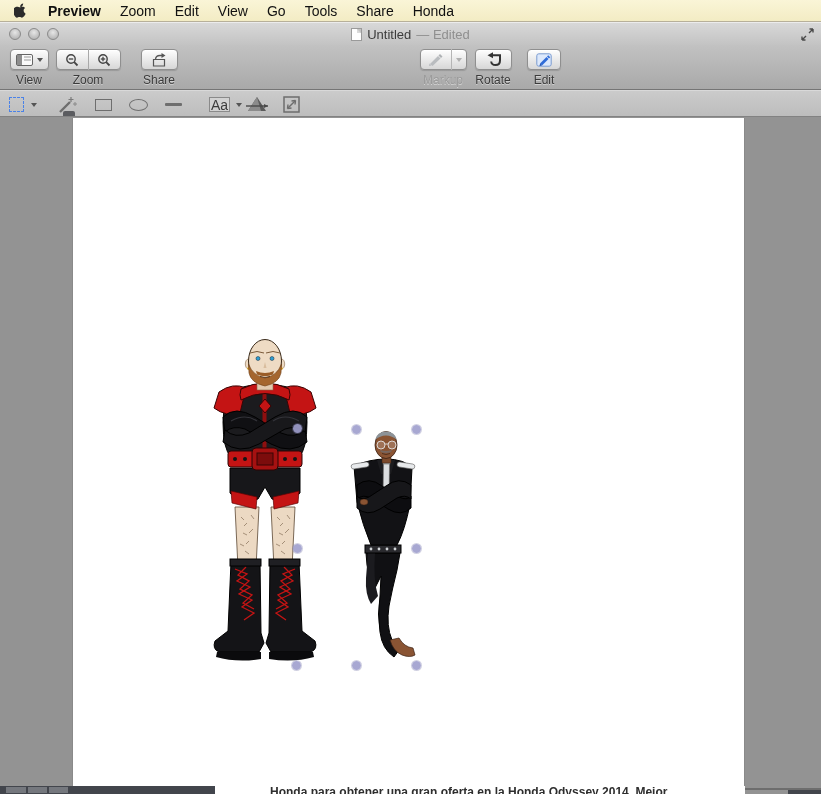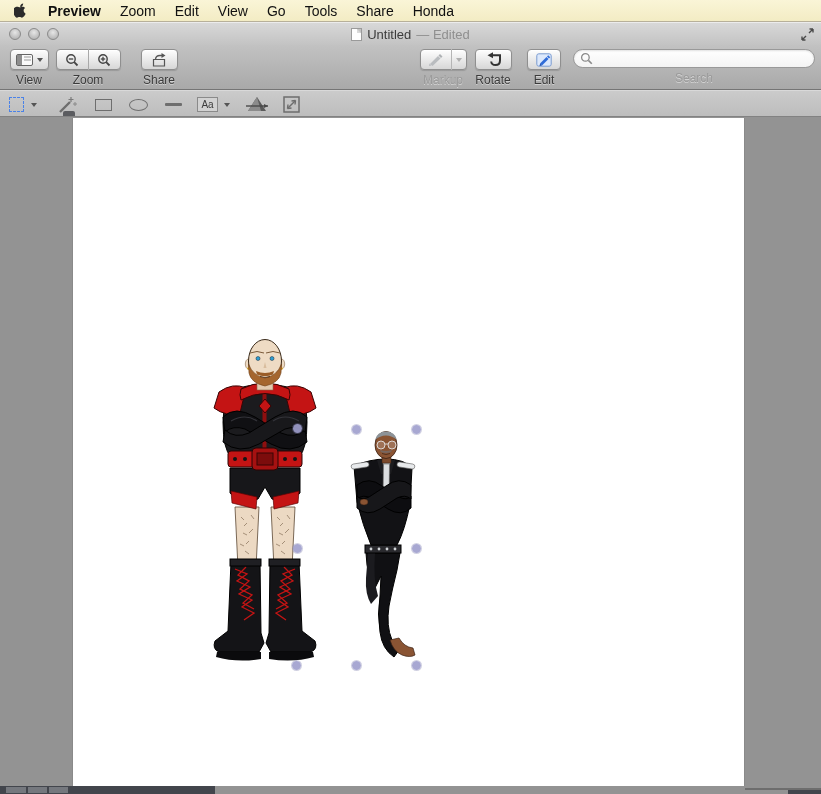--- a/index.html
+++ b/index.html
@@ -192,30 +192,20 @@
         <svg width="16" height="14" viewBox="0 0 16 14">
           <rect x="0.8" y="0.8" width="14.4" height="12.4" rx="2" fill="#dce8fb" stroke="#7a9bd0"></rect>
           <path d="M4 10.5 L10.5 4 L12.5 6 L6 12.5 Z" fill="#2f6bd8"></path>
           <path d="M11 3.5 L12.2 2.3 L14.2 4.3 L13 5.5 Z" fill="#2f6bd8"></path>
           <path d="M3.5 13 L6 12.4 L4.1 10.6 Z" fill="#1e4ea8"></path>
         </svg>
       </div>
       <span class="lbl">Edit</span>
     </div>
 
-    <div class="tbitem" style="left:572px; width:244px;">
-      <div class="searchfield">
-        <svg width="13" height="13" viewBox="0 0 13 13">
-          <circle cx="5.4" cy="5.4" r="3.8" fill="none" stroke="#8a8a8a" stroke-width="1.3"></circle>
-          <line x1="8.4" y1="8.4" x2="11.8" y2="11.8" stroke="#8a8a8a" stroke-width="1.6"></line>
-        </svg>
-        <input type="text" value="" style="">
-      </div>
-      <span class="lbl dis">Search</span>
-    </div>
   </div>
 
   <div class="editbar">
     <div class="tool" style="left:9px;">
       <span style="width:15px;height:15px;border:1.6px dashed #4a82e8;display:inline-block;"></span>
       <span class="caret" style="margin-left:7px;"></span>
     </div>
     <div class="tool" style="left:58px;">
       <svg width="19" height="17" viewBox="0 0 19 17">
         <line x1="2" y1="16" x2="12" y2="6" stroke="#6e6e6e" stroke-width="2.4"></line>
@@ -226,21 +216,21 @@
     <div class="tool" style="left:95px;">
       <span style="width:17px;height:12px;border:1.6px solid #6e6e6e;display:inline-block;"></span>
     </div>
     <div class="tool" style="left:129px;">
       <span style="width:19px;height:12px;border:1.6px solid #6e6e6e;border-radius:50%;display:inline-block;"></span>
     </div>
     <div class="tool" style="left:165px;">
       <span style="width:17px;height:2.5px;background:#6e6e6e;display:inline-block;border-radius:1px;"></span>
     </div>
     <div class="tool" style="left:197px;">
-      <span style="min-width:21px;height:15px;border:1px solid #8a8a8a;background:#d2d2d2;display:inline-flex;align-items:center;justify-content:center;font-size:10px;color:#3c3c3c;">Aa</span>
+      <span style="min-width:21px;height:15px;border:1px solid #8a8a8a;background:#d2d2d2;display:inline-flex;align-items:center;justify-content:center;font-size:14px;color:#3c3c3c;margin-left:12px;">Aa</span>
       <span class="caret" style="margin-left:6px;"></span>
     </div>
     <div class="tool" style="left:246px;">
       <svg width="22" height="17" viewBox="0 0 22 17">
         <polygon points="11,1 20,15 2,15" fill="#5a5a5a"></polygon>
         <polygon points="11,1 15,15 2,15" fill="#8b8b8b"></polygon>
         <path d="M0 10 L22 10" stroke="#4a4a4a" stroke-width="1.4"></path>
         <path d="M22 10 l-4 -2 v4 z" fill="#4a4a4a"></path>
       </svg>
     </div>
@@ -371,17 +361,20 @@
         <div class="handle" style="left: 291.5px; top: 543.5px;"></div>
         <div class="handle" style="left: 351.5px; top: 543.5px;"></div>
         <div class="handle" style="left: 411.5px; top: 543.5px;"></div>
       </div>
 
     <div class="bg-slate-left">
       <span class="segm" style="left:6px; width:20px;"></span>
       <span class="segm" style="left:28px; width:19px;"></span>
       <span class="segm" style="left:49px; width:19px;"></span>
     </div>
+    <div class="bg-text-strip">
+      <div class="headline">Honda para obtener una gran oferta en la Honda Odyssey 2014. Mejor</div>
+    </div>
     <div class="bg-line-right"></div>
     <div class="bg-slate-right"></div>
   </div>
 
 </div>
 
 </body></html>

